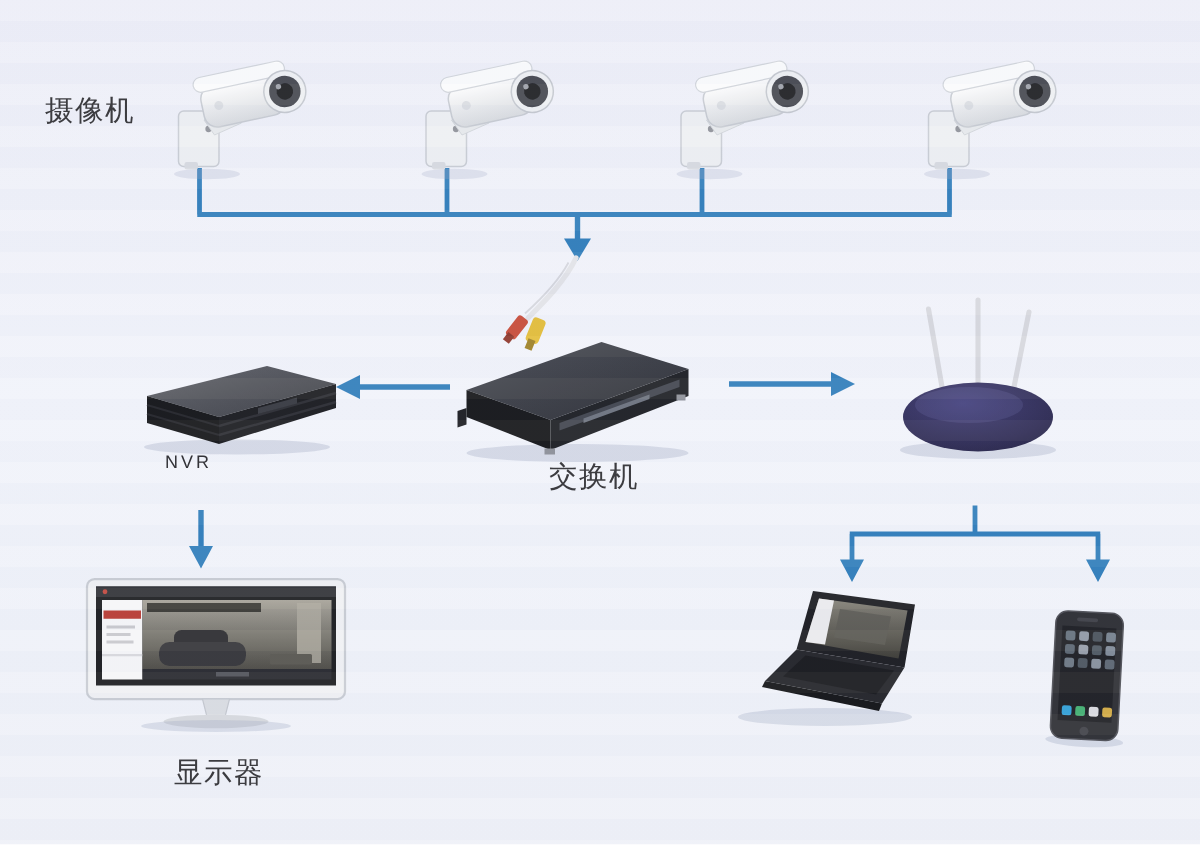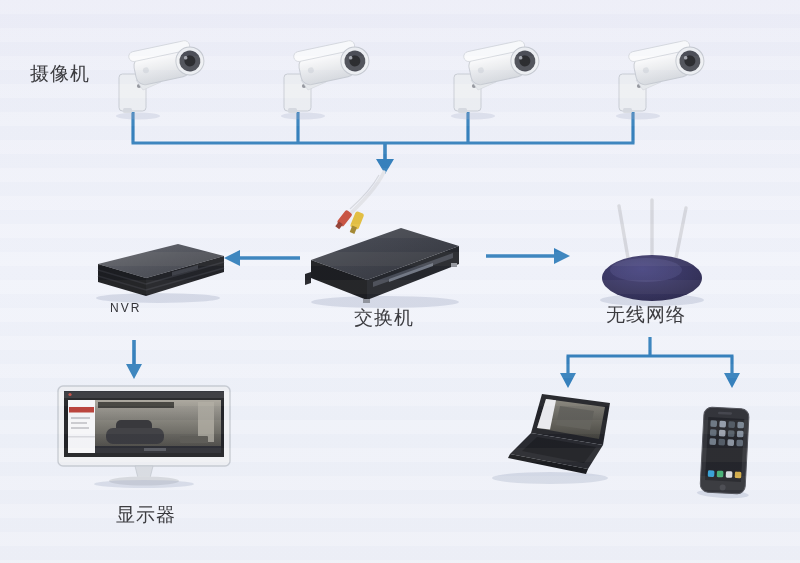--- a/index.html
+++ b/index.html
@@ -212,17 +212,16 @@
         <rect x="18" y="63" width="6.5" height="6.5" rx="1.5" fill="#3fae6e"></rect>
         <rect x="27" y="63" width="6.5" height="6.5" rx="1.5" fill="#d9dade"></rect>
         <rect x="36" y="63" width="6.5" height="6.5" rx="1.5" fill="#d2a93f"></rect>
       </g>
       <circle cx="24.5" cy="79.5" r="3" fill="#3a3b42"></circle>
     </g>
   </svg>
 
   <div class="lbl" style="left:30px;top:61px">摄像机</div>
   <div class="lbl nvr" style="left:110px;top:301px">NVR</div>
-  <div class="lbl" style="left:354px;top:305px">交换机</div>
-  <div class="lbl" style="left:606px;top:302px">无线网络</div>
+  <div class="lbl" style="left:366px;top:305px">交换机</div>
   <div class="lbl" style="left:116px;top:502px">显示器</div>
 
 </div>
 
 </body></html>

